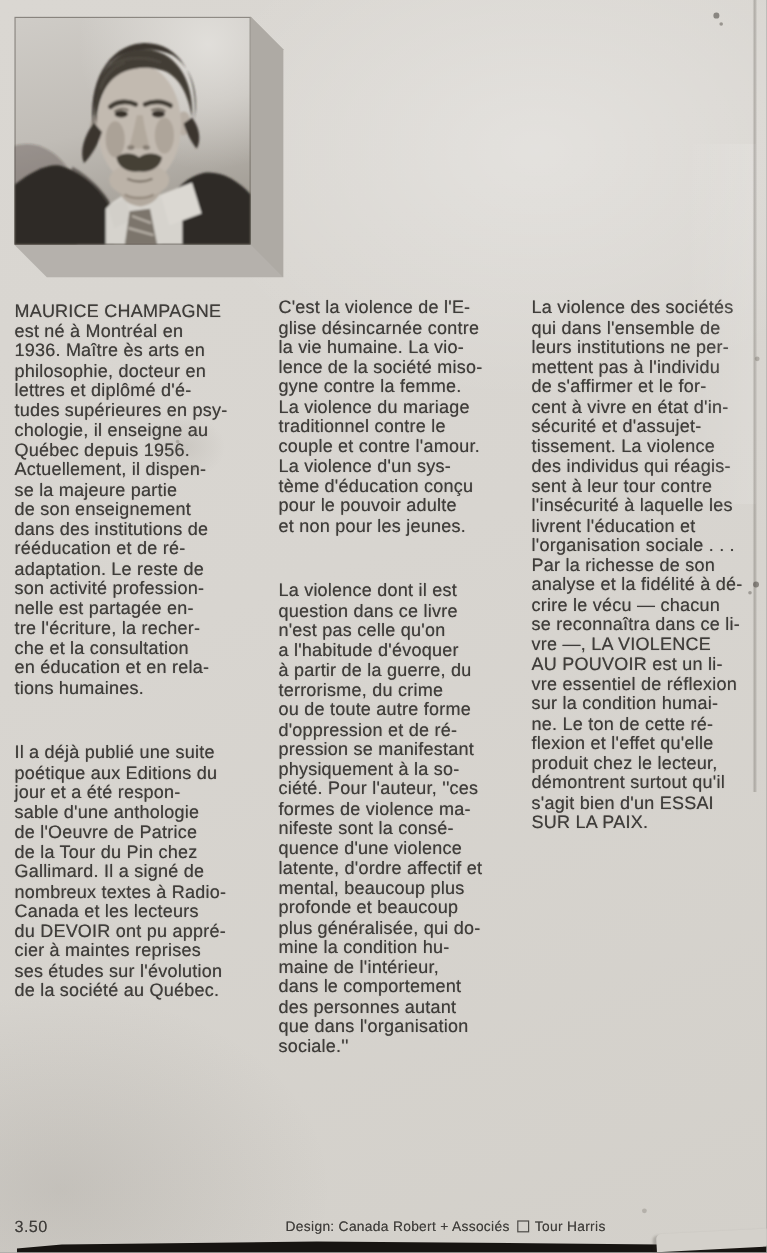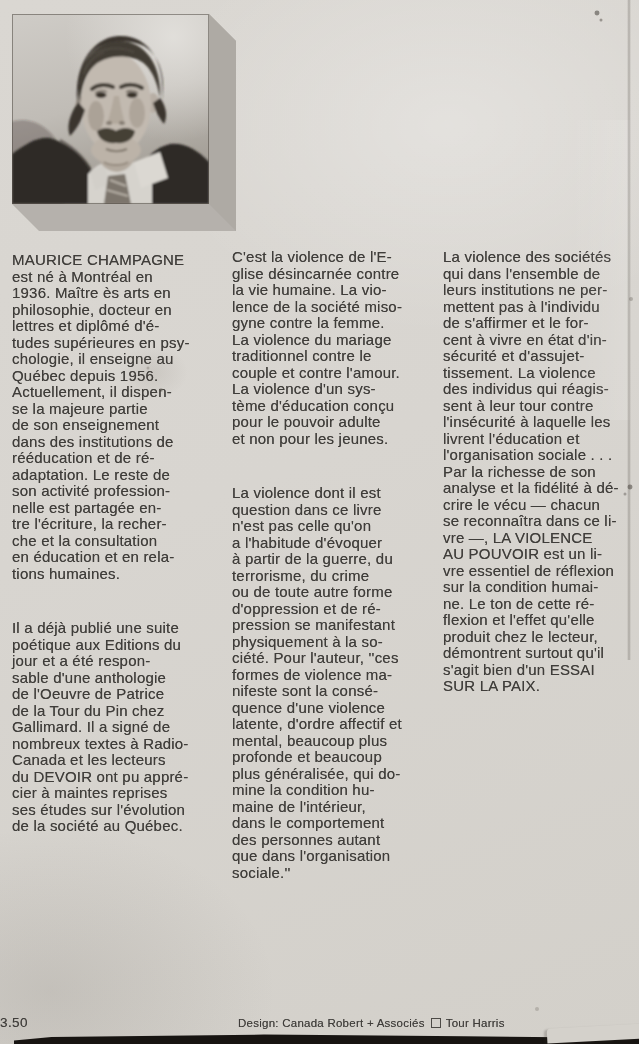--- a/index.html
+++ b/index.html
@@ -20,21 +20,21 @@
   
   .col{position:absolute;font-size:15px;line-height:16.5px;letter-spacing:.2px;
        text-shadow:0 0 .6px rgba(62,60,56,.7);}
   .col p{margin:0;white-space:pre;}
   .col1{left:12px;top:252px;width:216px;}
   .col2{left:232px;top:249px;width:204px;}
   .col3{left:443px;top:249px;width:196px;}
   .col1 p + p,.col2 p + p{margin-top:38px;}
   .col3 p + p{margin-top:0;}
   
-  .price{position:absolute;left:0;top:1015px;font-size:13.5px;letter-spacing:.4px;
+  .price{position:absolute;left:12px;top:1015px;font-size:13.5px;letter-spacing:.4px;
          text-shadow:0 0 .5px rgba(62,60,56,.6);}
   .credit{position:absolute;left:238px;top:1017px;font-size:11.5px;letter-spacing:.25px;
           white-space:nowrap;text-shadow:0 0 .4px rgba(62,60,56,.6);}
   .credit .sq{display:inline-block;width:8px;height:8px;border:1.2px solid #4c4a46;
               margin:0 5px 0 6px;vertical-align:-1px;background:transparent;}
   
   .crease{position:absolute;right:8px;top:0;height:660px;width:4px;
           background:linear-gradient(to right,rgba(108,103,96,0),rgba(100,95,88,.38),rgba(108,103,96,0));}
   .bottom-strip{position:absolute;left:14px;right:0;bottom:0;height:10px;background:#171411;
           clip-path:polygon(0 65%,6% 30%,40% 6%,72% 22%,100% 40%,100% 100%,0 100%);}

